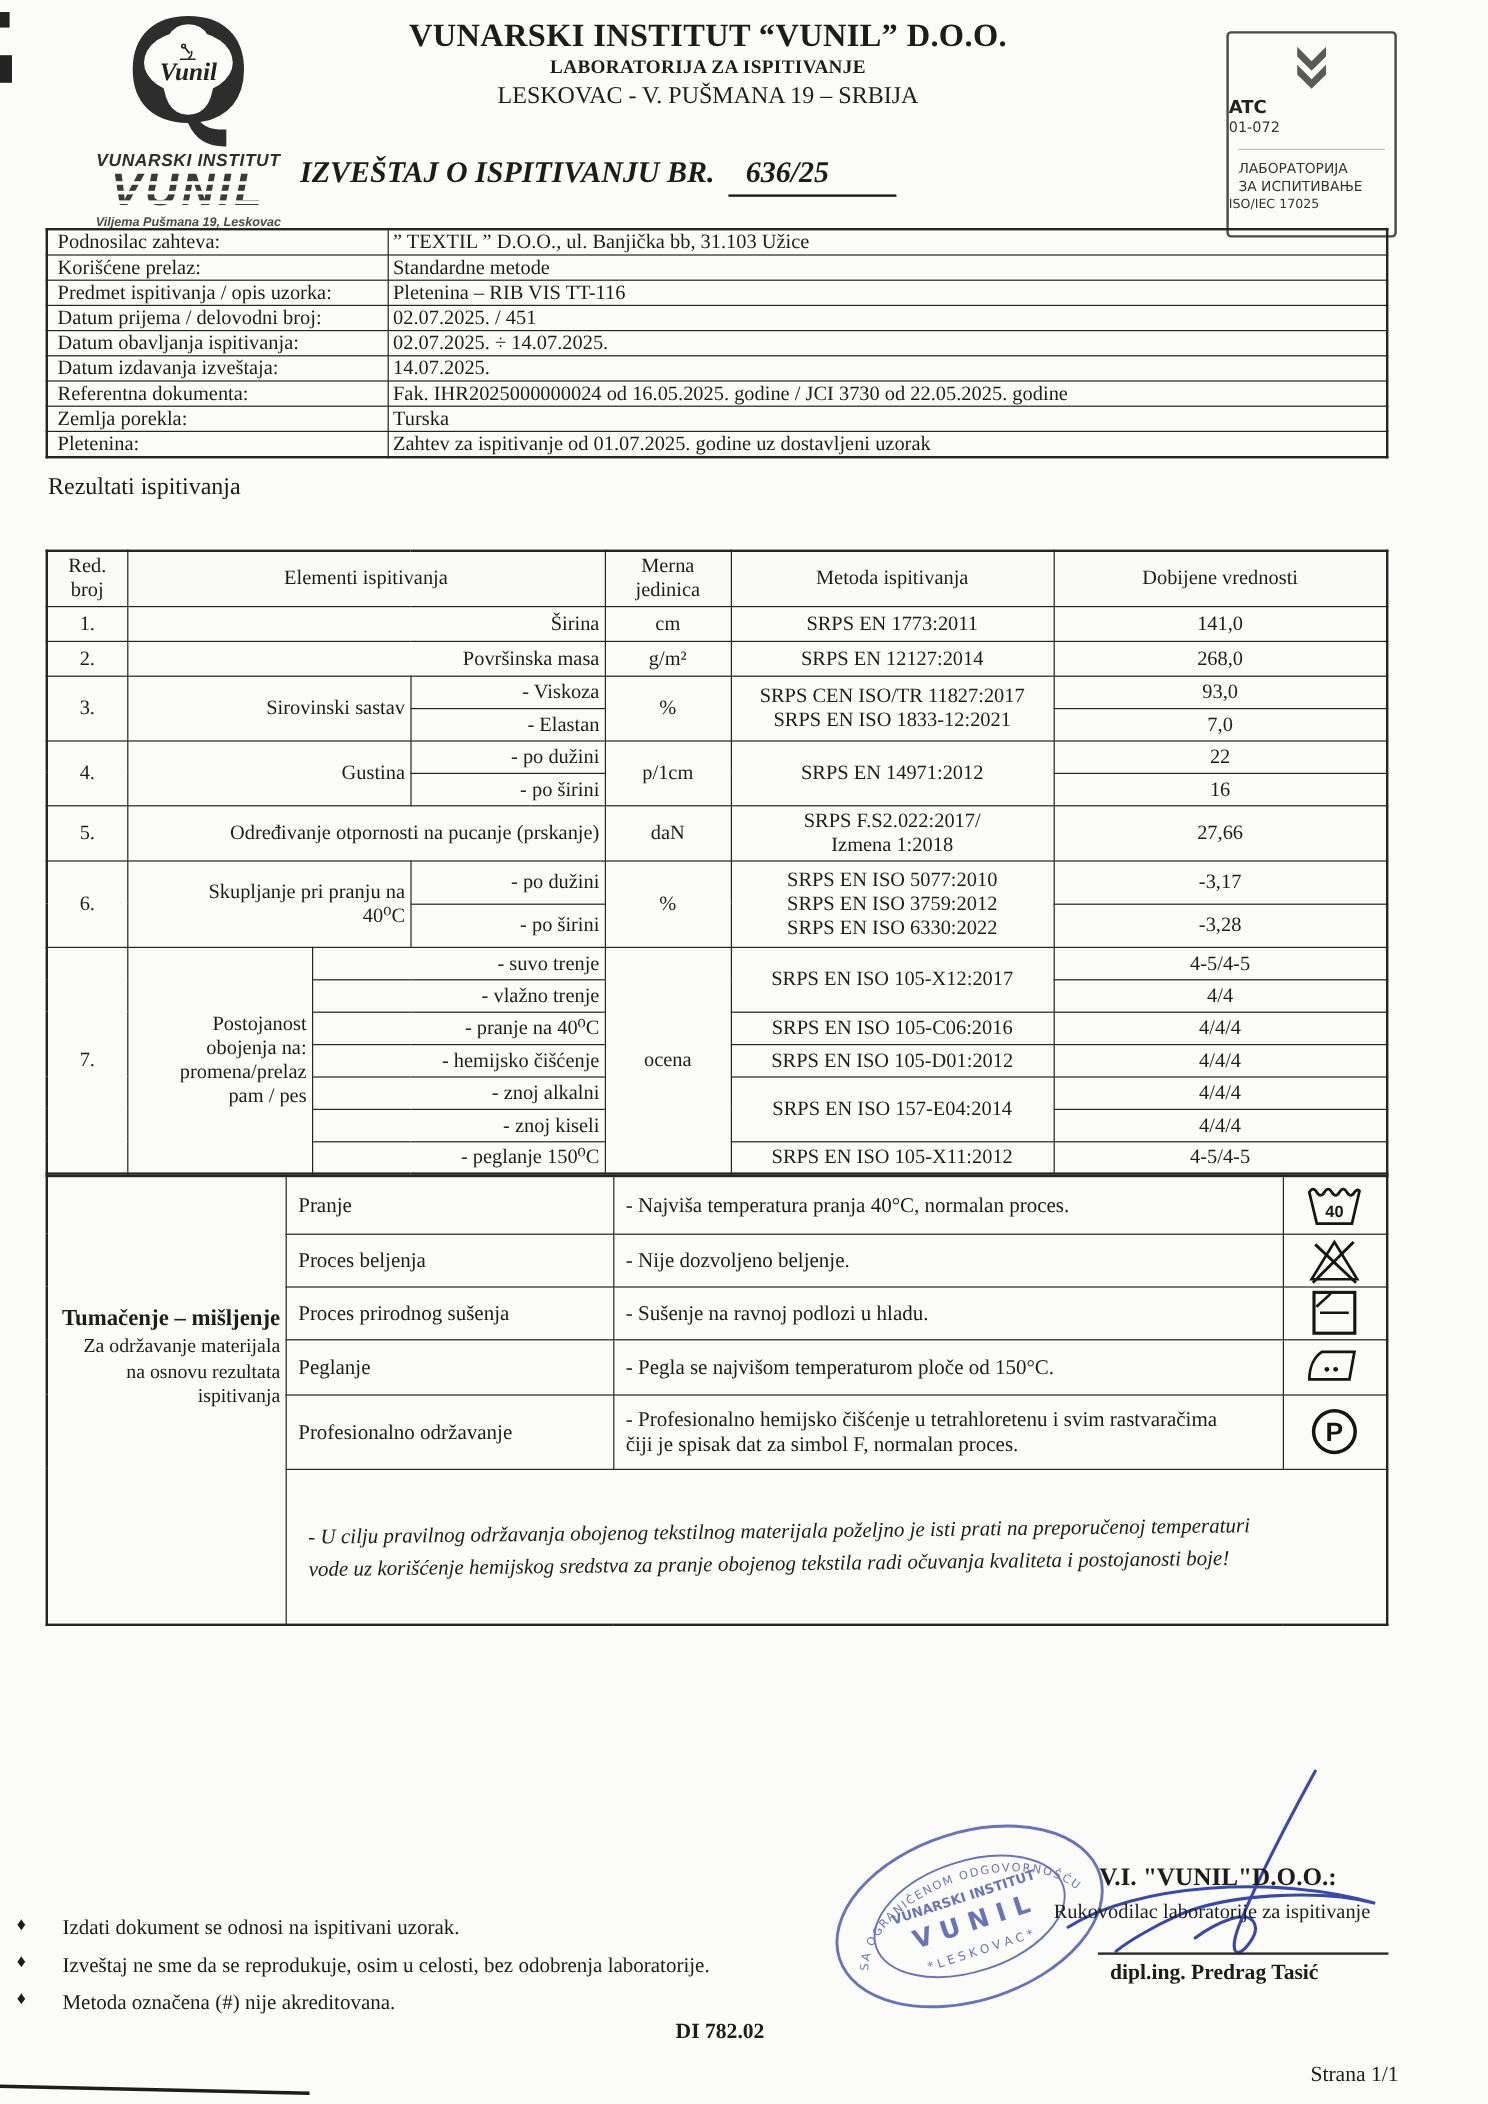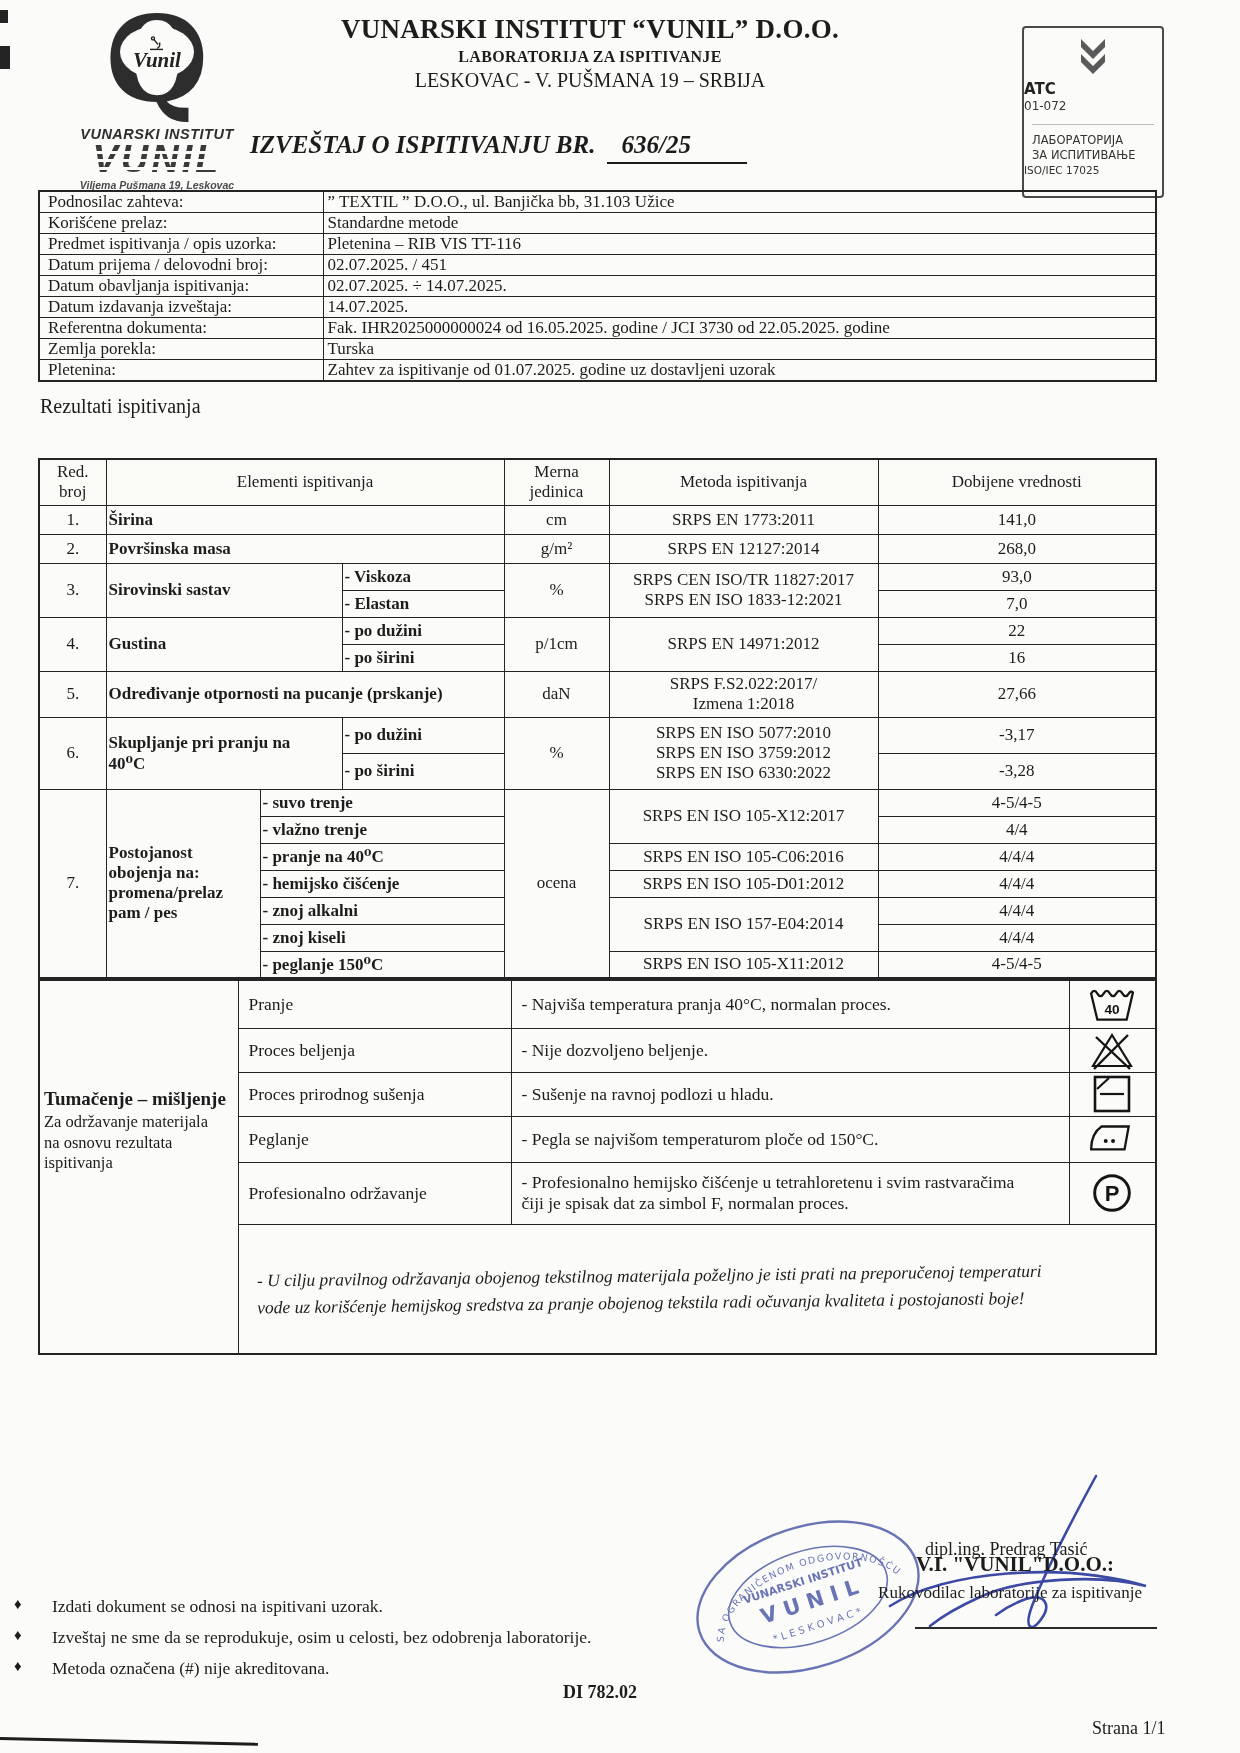--- a/index.html
+++ b/index.html
@@ -44,40 +44,40 @@
   table{border-collapse:collapse;table-layout:fixed;width:1119px;}
   td{border:1.5px solid #242424;vertical-align:middle;overflow:hidden;padding:0 4px;}
   .meta{border:2.5px solid #242424;}
   .meta td{height:19.5px;font-size:17px;}
   .meta .lbl{padding-left:8px;}
   .res-heading{font-size:20px;margin:13px 0 40px 2px;}
   .res{border:2.5px solid #242424;}
   .res td{font-size:17px;}
   .res .hd{text-align:center;font-size:17px;background:#fafaf7;}
   .c{text-align:center;}
-  .l{text-align:left;padding-left:2px;font-weight:bold;}
+  .l{text-align:right;padding-left:20px;}
   .preline{white-space:pre-line;}
   .h46{height:46px}.h29{height:29px}.h27{height:27px}.h36{height:36px}
   .care{border:2.5px solid #242424;}
   .care td{font-size:17.5px;}
   .care .lblc{padding-left:10px;}
-  .care-left{text-align:left;vertical-align:middle;padding-bottom:72px;}
+  .care-left{text-align:right;vertical-align:middle;padding-bottom:72px;}
   .care-title{font-weight:bold;font-size:19px;}
   .care-sub{font-size:16.5px;margin-top:2px;white-space:pre-line;line-height:1.25;}
   .sym{text-align:center;}
   .sym svg{display:inline-block;vertical-align:middle;}
   .note-cell{font-style:italic;font-size:17px;padding:10px 18px;white-space:pre-line;line-height:1.55;}
   .note-inner{display:block;transform:rotate(-0.7deg);}
   .ch48{height:48px}.ch44{height:44px}.ch46{height:46px}.ch62{height:62px}.ch74{height:74px}
 
   
   .vi-line{position:absolute;left:860px;top:1552px;width:310px;text-align:center;font-weight:bold;font-size:21px;}
   .role-line{position:absolute;left:845px;top:1583px;width:330px;text-align:center;font-size:17px;}
   .sig-underline{position:absolute;left:915px;top:1627px;width:242px;border-top:2px solid #2a2a2a;}
-  .signer{position:absolute;left:925px;top:1539px;font-size:18px;}
+  .signer{position:absolute;left:925px;top:1633px;font-size:18px;font-weight:bold;}
   .stamp{position:absolute;left:688px;top:1522px;transform:rotate(-18deg);opacity:.8;}
   .sigstroke{position:absolute;left:858px;top:1468px;opacity:.92;}
   .footnotes{position:absolute;left:10px;top:1596px;font-size:17.5px;}
   .fn-row{height:31px;display:flex;align-items:flex-start;}
   .fn-bullet{width:38px;text-align:left;padding-left:4px;font-size:15px;}
   .di-code{position:absolute;left:450px;top:1682px;width:300px;text-align:center;font-weight:bold;font-size:18px;}
   .page-num{position:absolute;left:1092px;top:1718px;font-size:18px;}
   .artifact-a{position:absolute;left:0;top:10px;width:8px;height:13px;background:#242424;}
   .artifact-b{position:absolute;left:0;top:46px;width:10px;height:23px;background:#242424;}
   .artifact-line{position:absolute;left:0;top:1737px;width:258px;height:3px;background:#1d1d1d;

